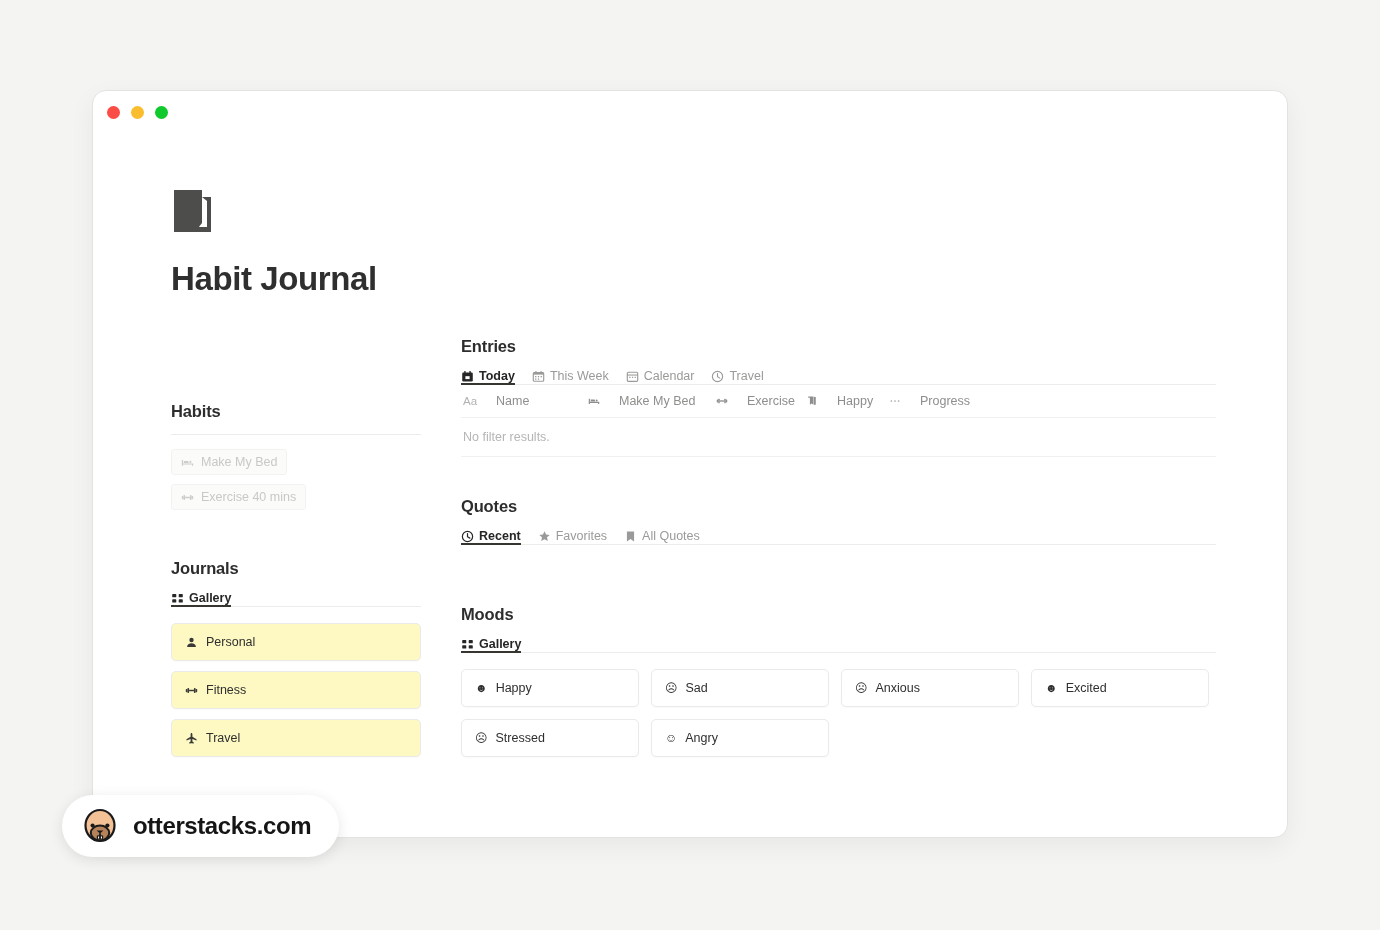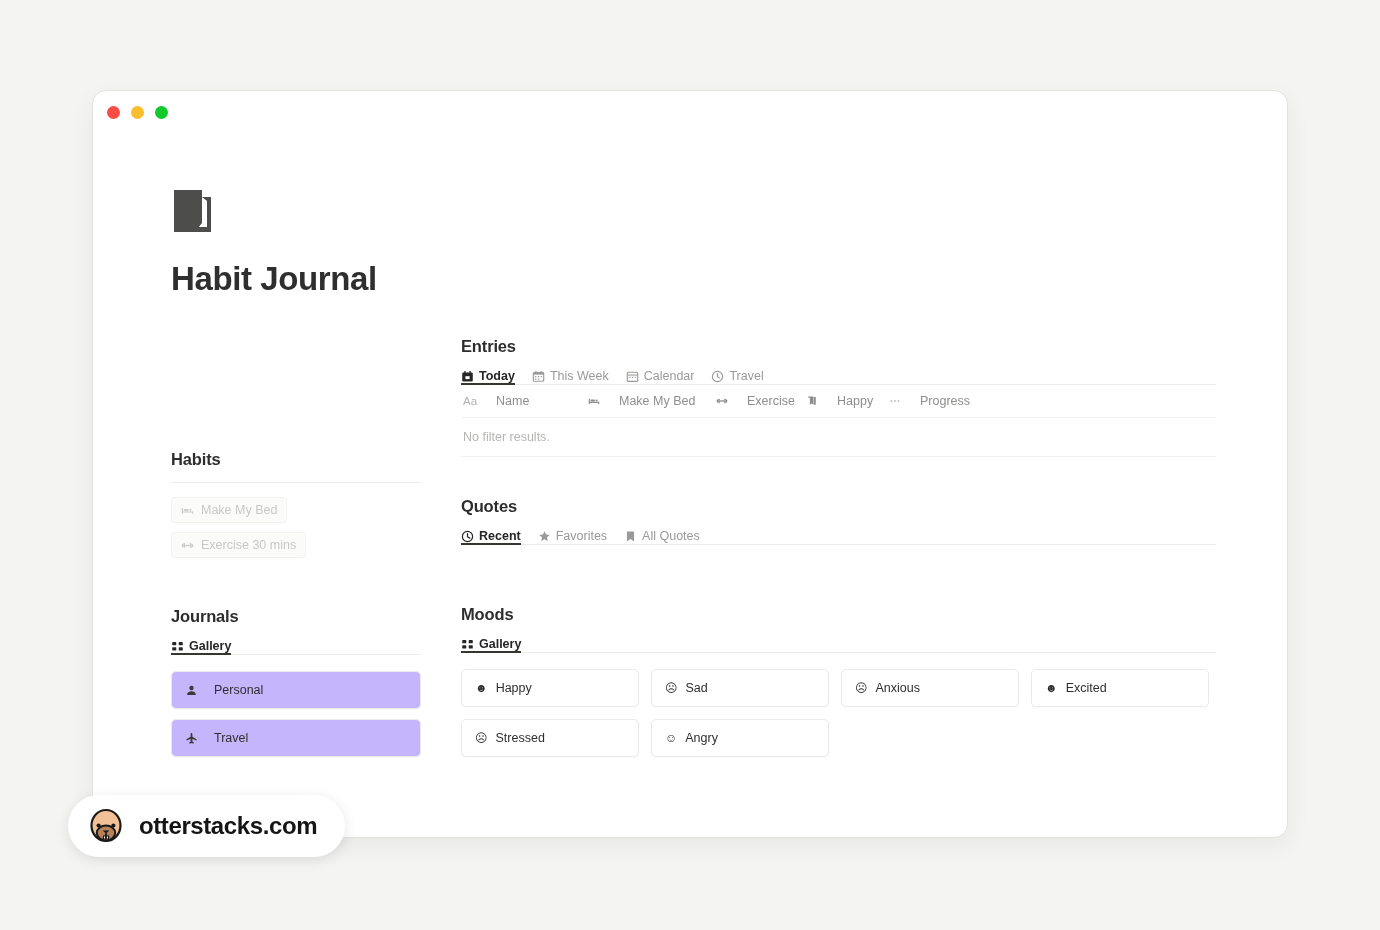--- a/index.html
+++ b/index.html
@@ -169,24 +169,24 @@
     color: #b5b5b3;
     padding: 12px 2px;
     border-bottom: 1px solid #f0f0ee;
   }
 
   
   .card-stack { padding-top: 16px; }
   .card {
     display: flex;
     align-items: center;
-    gap: 16px;
+    gap: 8px;
     border: 1px solid #eaeae8;
     border-radius: 5px;
-    background: #c4b5fd;
+    background: #fef9c3;
     padding: 11px 13px;
     font-size: 12.5px;
     color: #2f2f2f;
     margin-bottom: 10px;
     box-shadow: 0 1px 2px rgba(0,0,0,0.025);
     cursor: pointer;
   }
   .card .ic { width: 13px; height: 13px; flex: none; display: block; }
 
   .mood-grid {
@@ -214,21 +214,21 @@
     line-height: 1;
     color: #2f2f2f;
     flex: none;
   }
 
   .empty-pane { height: 20px; }
 
   
   .watermark {
     position: absolute;
-    left: 68px;
+    left: 62px;
     top: 795px;
     height: 62px;
     display: flex;
     align-items: center;
     gap: 13px;
     background: #ffffff;
     border-radius: 34px;
     padding: 0 28px 0 18px;
     box-shadow: 0 3px 14px rgba(0,0,0,0.10);
     z-index: 5;
@@ -284,21 +284,21 @@
 
             <div class="habit-row">
               <span class="habit-pill">
                 <svg class="ic" viewBox="0 0 16 16">
                   <rect x="1" y="6" width="2" height="4" rx="0.6" fill="#c8c8c6"></rect>
                   <rect x="3" y="5" width="2" height="6" rx="0.7" fill="#c8c8c6"></rect>
                   <rect x="5" y="7.1" width="6" height="1.8" fill="#c8c8c6"></rect>
                   <rect x="11" y="5" width="2" height="6" rx="0.7" fill="#c8c8c6"></rect>
                   <rect x="13" y="6" width="2" height="4" rx="0.6" fill="#c8c8c6"></rect>
                 </svg>
-                <span>Exercise 30 mins</span>
+                <span>Exercise 40 mins</span>
               </span>
             </div>
 
 
           </div>
         </div>
 
         <div class="block">
           <div class="block-title">Journals</div>
 
@@ -317,20 +317,30 @@
           <div class="card-stack">
 
             <div class="card">
               <svg class="ic" viewBox="0 0 16 16">
                 <circle cx="8" cy="5" r="2.7" fill="#3a3a38"></circle>
                 <path d="M2.6 13.6c0-3 2.4-4.6 5.4-4.6s5.4 1.6 5.4 4.6z" fill="#3a3a38"></path>
               </svg>
               <span>Personal</span>
             </div>
 
+            <div class="card">
+              <svg class="ic" viewBox="0 0 16 16">
+                <rect x="1" y="6" width="2" height="4" rx="0.6" fill="#3a3a38"></rect>
+                <rect x="3" y="5" width="2" height="6" rx="0.7" fill="#3a3a38"></rect>
+                <rect x="5" y="7.1" width="6" height="1.8" fill="#3a3a38"></rect>
+                <rect x="11" y="5" width="2" height="6" rx="0.7" fill="#3a3a38"></rect>
+                <rect x="13" y="6" width="2" height="4" rx="0.6" fill="#3a3a38"></rect>
+              </svg>
+              <span>Fitness</span>
+            </div>
 
             <div class="card">
               <svg class="ic" viewBox="0 0 16 16">
                 <path d="M8 1.3c.7 0 1.1.7 1.1 1.6v3l5.1 2.9v1.6L9.1 8.7v3l1.7 1.2v1.2L8 13.9l-2.8.2v-1.2l1.7-1.2v-3L1.8 10.4V8.8l5.1-2.9v-3c0-.9.4-1.6 1.1-1.6z" fill="#3a3a38"></path>
               </svg>
               <span>Travel</span>
             </div>
 
           </div>
         </div>

